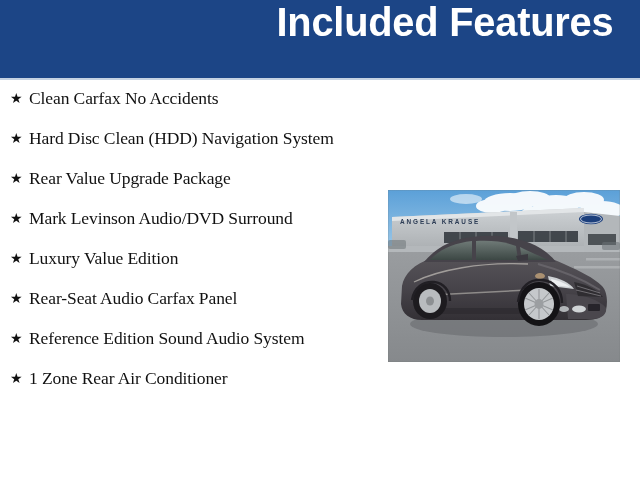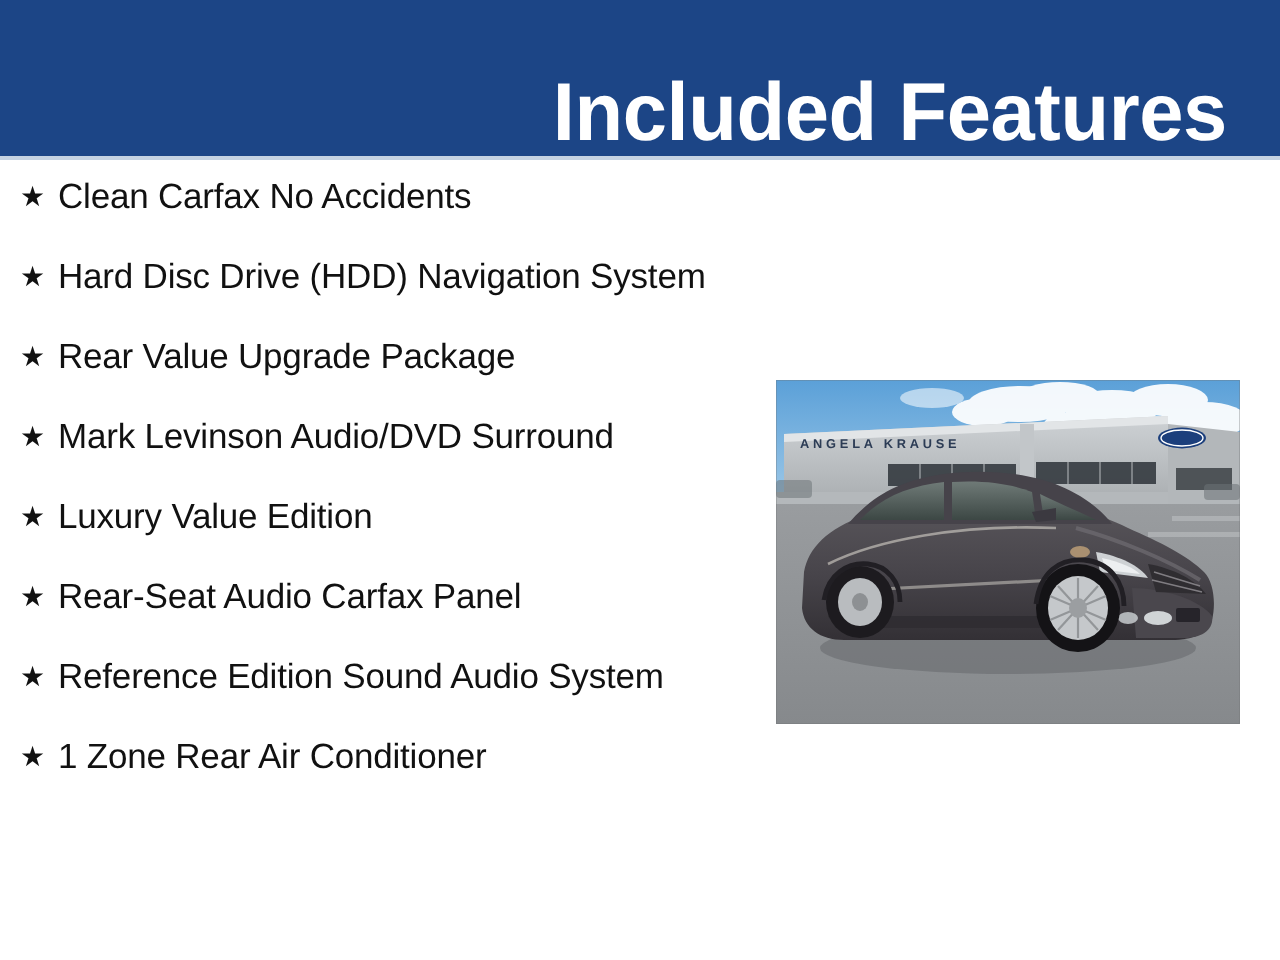--- a/index.html
+++ b/index.html
@@ -26,21 +26,21 @@
   
   #header-banner {
     position: absolute;
     left: 0;
     top: 0;
     width: 640px;
     height: 78px;
     background: #1c4586;
     box-sizing: border-box;
     display: flex;
-    align-items: flex-end;
+    align-items: flex-start;
     justify-content: flex-end;
     padding-right: 27px;
   }
   #header-title {
     color: #ffffff;
     font-family: "Liberation Sans", sans-serif;
     font-weight: bold;
     font-size: 41px;
     line-height: 44px;
     letter-spacing: -0.2px;
@@ -77,21 +77,21 @@
     flex: 0 0 auto;
     width: 19px;
     font-size: 14px;
     line-height: 24px;
     color: #111111;
     text-align: left;
     user-select: none;
   }
   .feature-label {
     flex: 1 1 auto;
-    font-family: Liberation Sans, sans-serif;
+    font-family: Liberation Serif, serif;
     font-size: 17.5px;
     line-height: 24px;
     color: #111111;
     letter-spacing: -0.1px;
   }
 
   
   #vehicle-photo {
     position: absolute;
     left: 388px;
@@ -117,21 +117,21 @@
   </div>
   <div id="header-underline"></div>
 
   <ul id="features-list">
     <li class="feature-item">
       <span class="feature-bullet">★</span>
       <span class="feature-label">Clean Carfax No Accidents</span>
     </li>
     <li class="feature-item">
       <span class="feature-bullet">★</span>
-      <span class="feature-label">Hard Disc Drive (HDD) Navigation System</span>
+      <span class="feature-label">Hard Disc Clean (HDD) Navigation System</span>
     </li>
     <li class="feature-item">
       <span class="feature-bullet">★</span>
       <span class="feature-label">Rear Value Upgrade Package</span>
     </li>
     <li class="feature-item">
       <span class="feature-bullet">★</span>
       <span class="feature-label">Mark Levinson Audio/DVD Surround</span>
     </li>
     <li class="feature-item">

